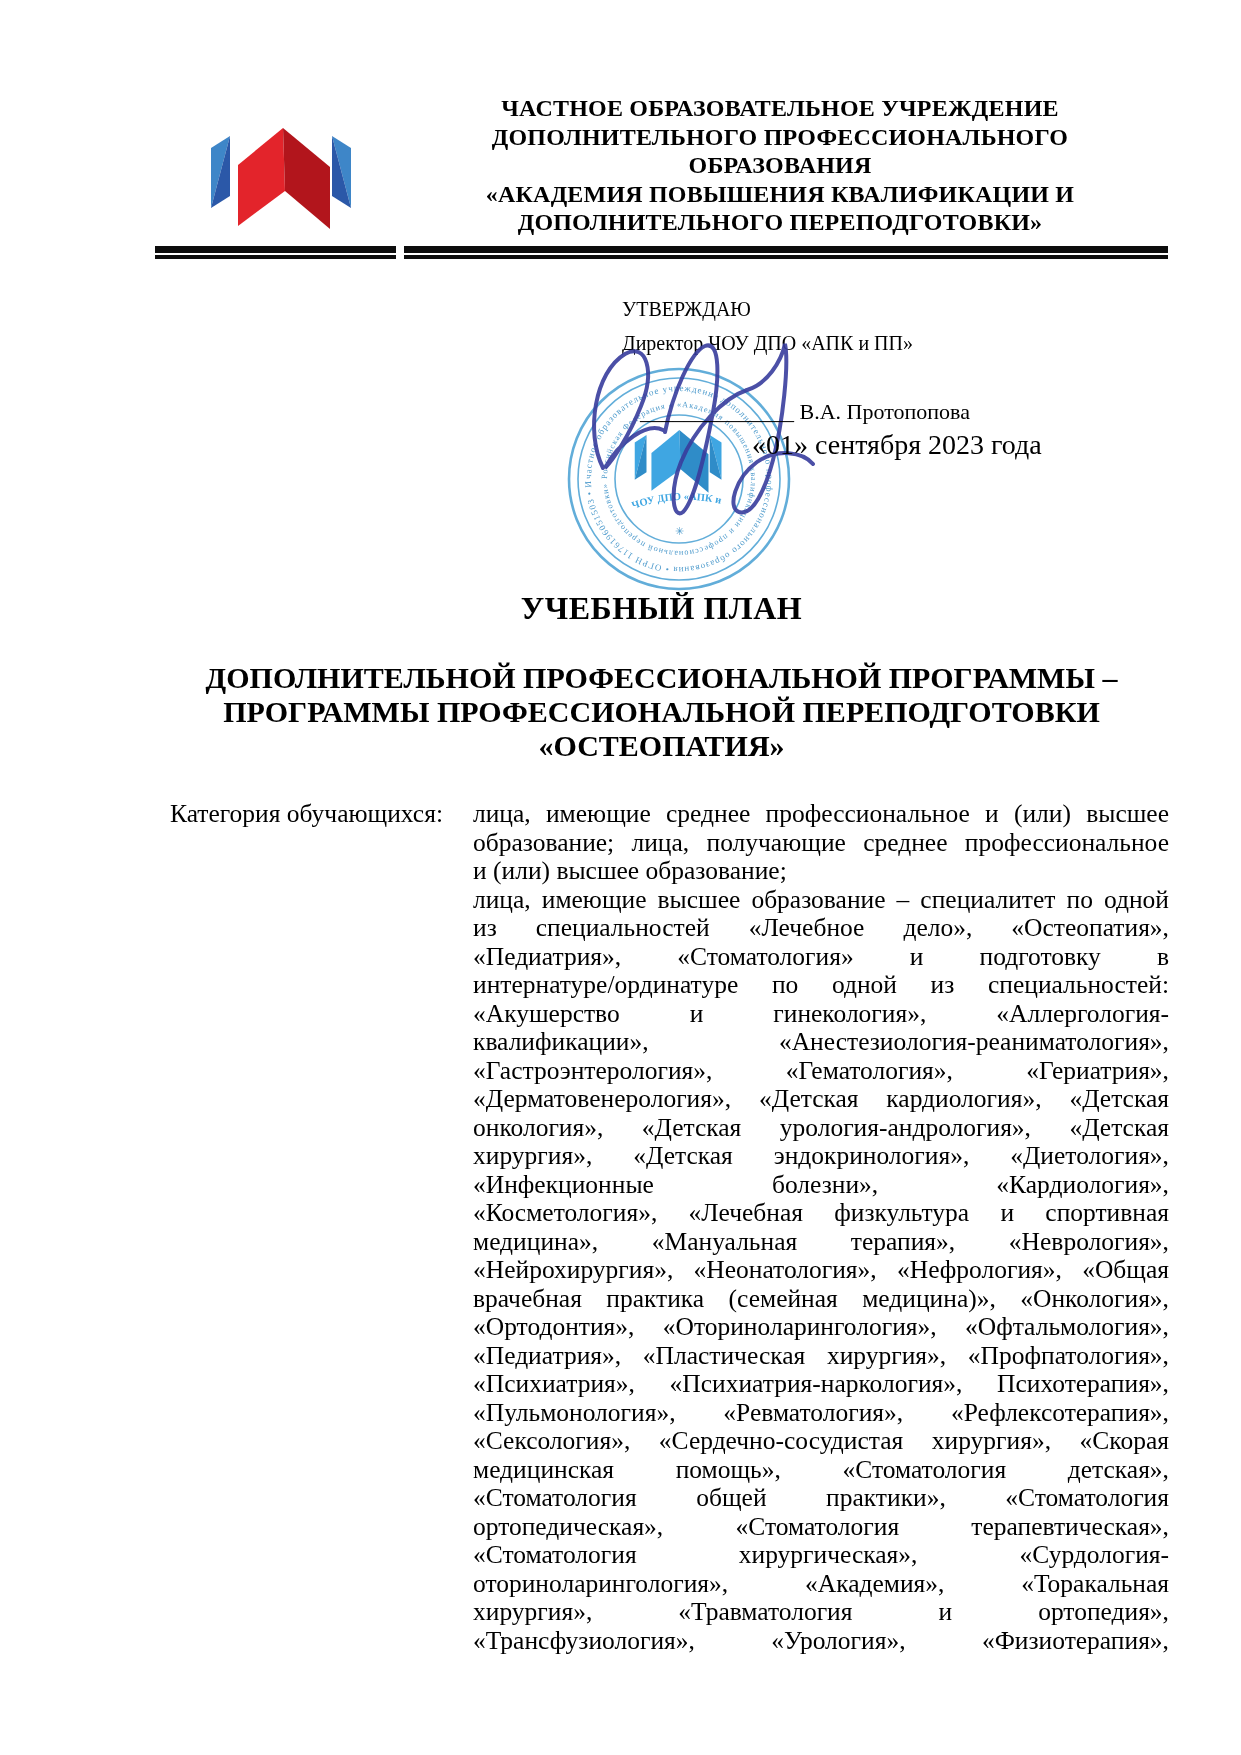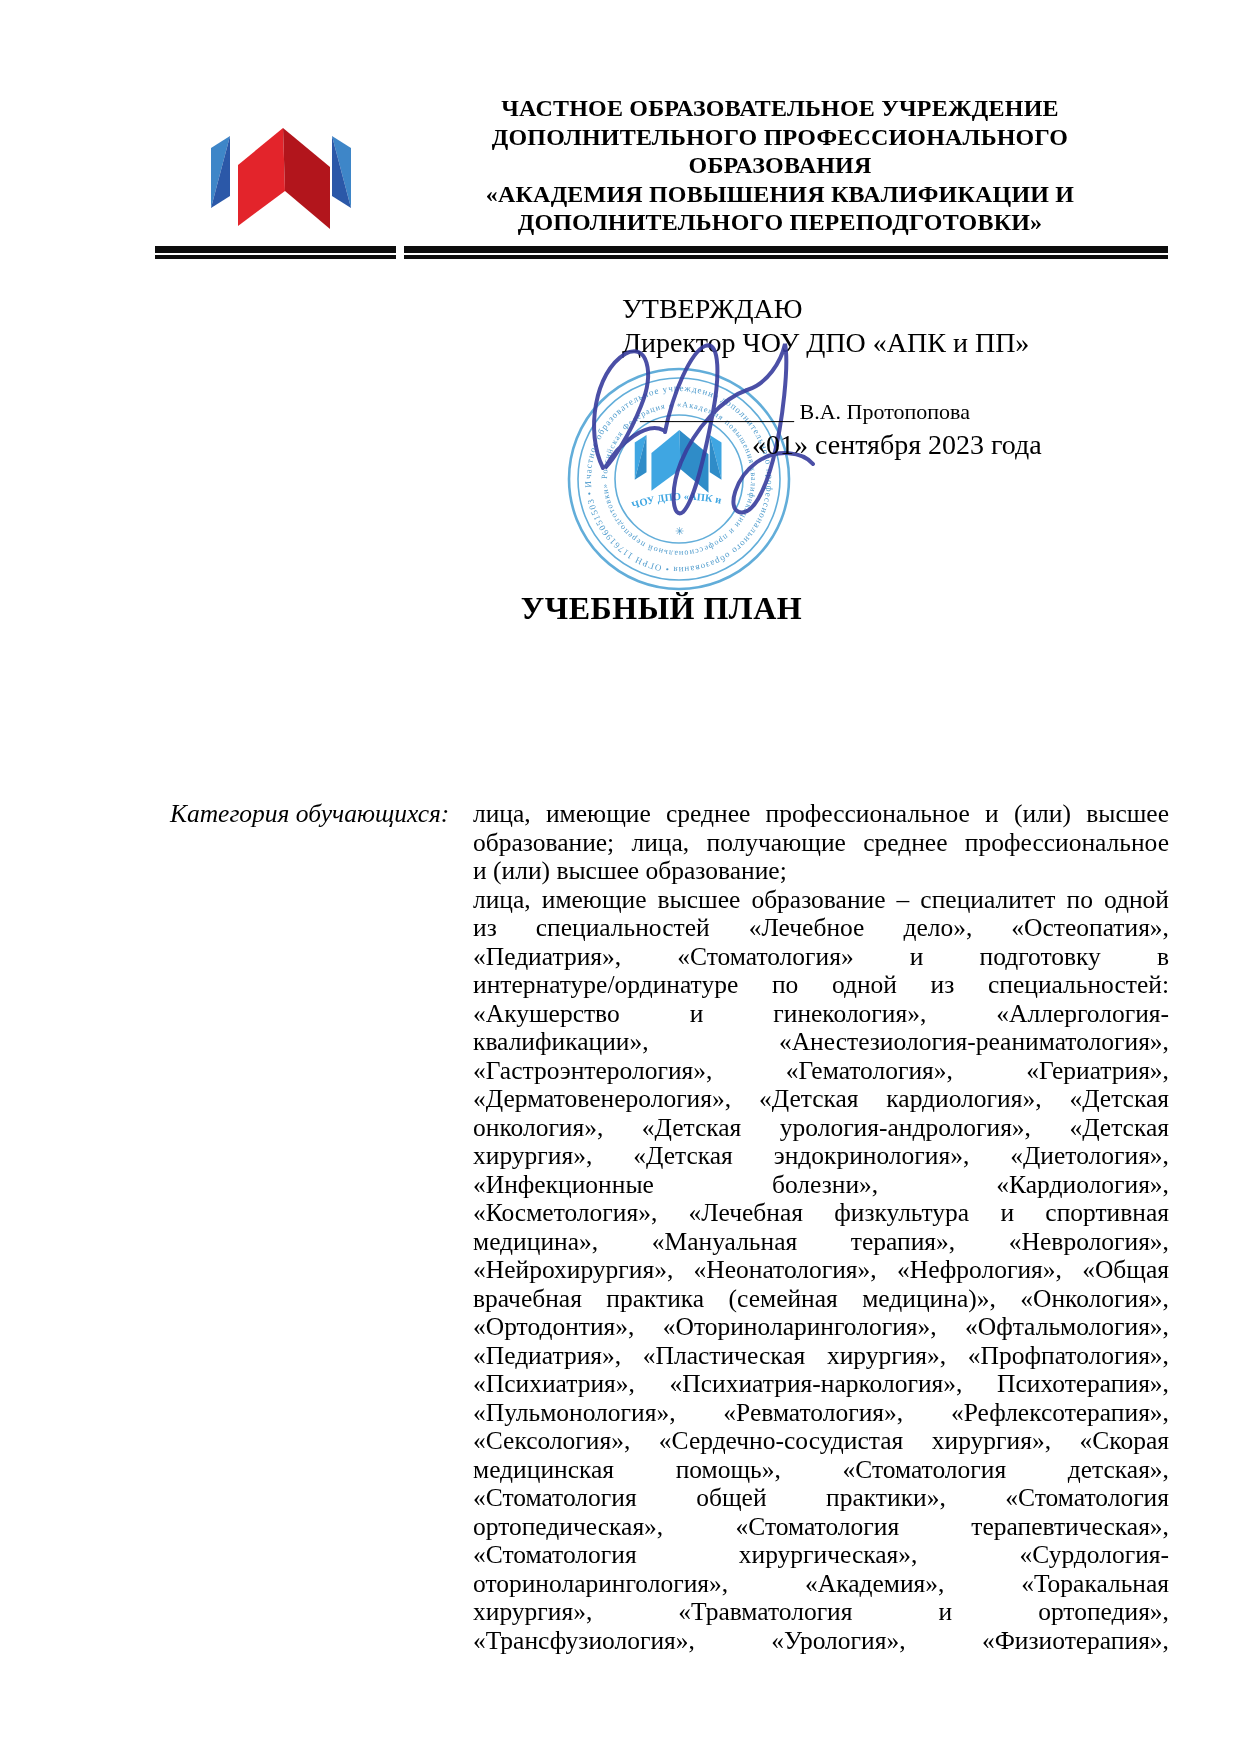--- a/index.html
+++ b/index.html
@@ -16,30 +16,30 @@
     left:430px;top:94px;width:700px;text-align:center;
     font-weight:bold;font-size:24px;line-height:28.6px;
     letter-spacing:.2px;
   }
   .rule{left:155px;top:246px;width:1013px;height:13px;}
   .rule .bar-top{height:7px;background:#0d0d0d;}
   .rule .bar-gap{height:2px;background:#ffffff;}
   .rule .bar-bot{height:4px;background:#0d0d0d;}
   .rule .notch{position:absolute;left:241px;top:0;width:8px;height:13px;background:#ffffff;}
   
-  .approve{left:622px;top:292px;font-size:28px;line-height:34px;}
+  .approve{left:622px;top:292px;font-size:20px;line-height:34px;}
   .sign-line{left:640px;top:399px;font-size:22px;white-space:nowrap;}
   .date-line{left:752px;top:429px;font-size:28px;white-space:nowrap;}
   
   .main-title{left:155px;top:590px;width:1013px;text-align:center;
     font-weight:bold;font-size:32px;letter-spacing:.5px;}
   .program-title{left:155px;top:661px;width:1013px;text-align:center;
     font-weight:bold;font-size:30px;line-height:34px;}
   
-  .category-label{left:170px;top:800px;font-size:25.5px;line-height:28.5px;font-style:italic;}
+  .category-label{left:170px;top:800px;font-size:25.5px;line-height:28.5px;}
   .body-col{left:473px;width:696px;font-size:25.5px;}
   .body-col .bline{height:28.5px;line-height:28.5px;text-align:justify;text-align-last:justify;}
   .body-col .bline.nline{text-align:right;text-align-last:left;}
   svg{display:block;}
 </style>
 </head>
 <body>
 
 <div class="page">
 
@@ -118,20 +118,25 @@
       </g>
     </svg>
   </div>
 
   <div class="abs sign-line">______________ В.А. Протопопова</div>
 
   <div class="abs date-line">«01» сентября 2023 года</div>
 
   <div class="abs main-title">УЧЕБНЫЙ ПЛАН</div>
 
+  <div class="abs program-title">
+      <div class="prog-line">ДОПОЛНИТЕЛЬНОЙ ПРОФЕССИОНАЛЬНОЙ ПРОГРАММЫ –</div>
+      <div class="prog-line">ПРОГРАММЫ ПРОФЕССИОНАЛЬНОЙ ПЕРЕПОДГОТОВКИ</div>
+      <div class="prog-line">«ОСТЕОПАТИЯ»</div>
+    </div>
 
   <div class="abs category-label">Категория обучающихся:</div>
 
   <div class="abs body-col" style="top:800px;">
       <div class="bline">лица, имеющие среднее профессиональное и (или) высшее</div>
       <div class="bline">образование; лица, получающие среднее профессиональное</div>
       <div class="bline nline">и (или) высшее образование;</div>
     </div>
 
   <div class="abs body-col" style="top:885.5px;">

